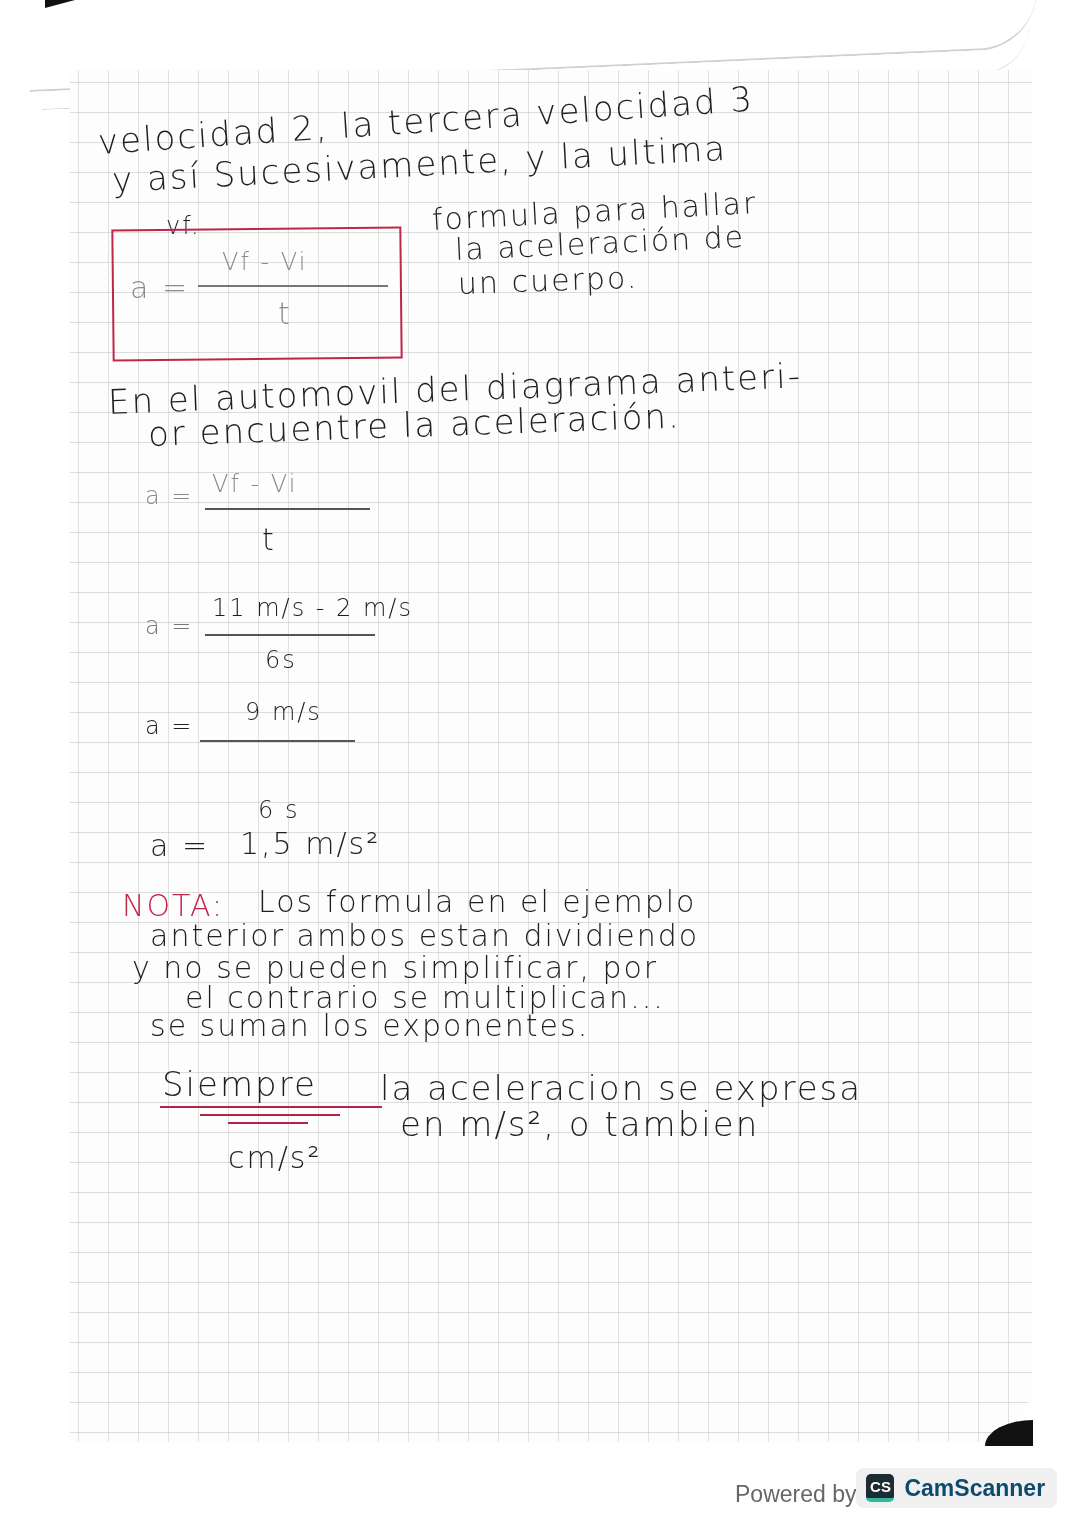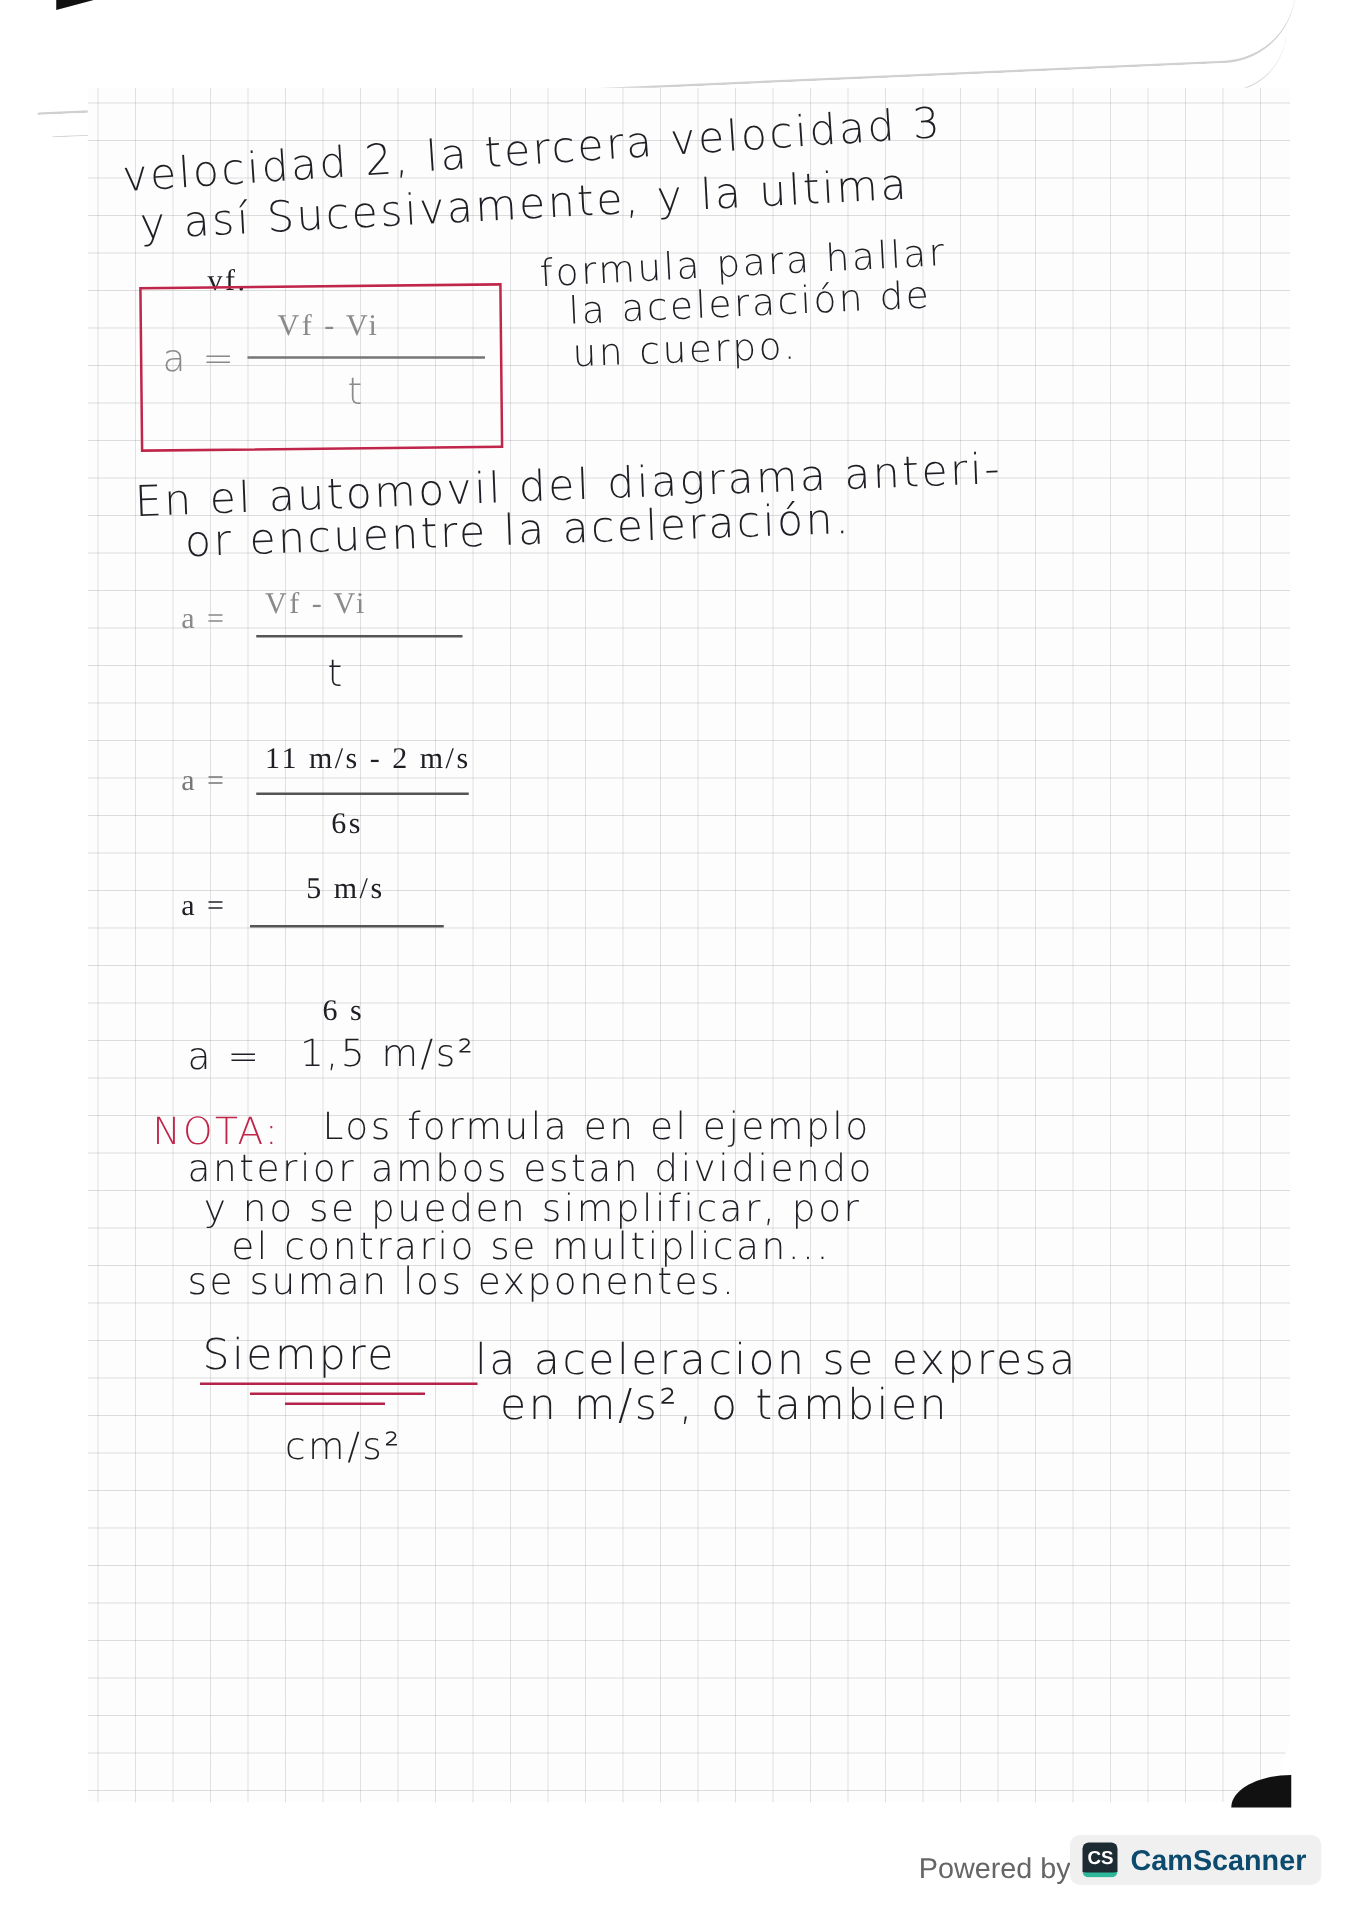--- a/index.html
+++ b/index.html
@@ -37,21 +37,21 @@
     .corner-br {
       position: absolute; left: 985px; top: 1420px; width: 48px; height: 26px;
       background: #111; border-radius: 48px 0 0 0 / 26px 0 0 0;
     }
     .hw {
       position: absolute; font-family: "DejaVu Sans", sans-serif; font-weight: 300;
       color: #1e1e24; letter-spacing: 2px; white-space: nowrap;
     }
     .big { font-size: 34px; }
     .mid { font-size: 30px; }
-    .small { font-size: 24px; font-family: Liberation Serif, serif; }
+    .small { font-size: 24px; }
     .pencil { color: #8a8a8a; }
     .red { color: #c0254a; }
     .formula-box {
       position: absolute; left: 112px; top: 228px; width: 286px; height: 128px;
       border: 2.5px solid #c0254a; transform: rotate(-0.6deg);
     }
     .fraction-line { position: absolute; height: 2px; background: #555; }
     .underline-red { position: absolute; height: 2px; background: #b4234a; }
     .footer {
       position: absolute; left: 735px; top: 1468px; display: flex; align-items: flex-end; gap: 0;
@@ -101,31 +101,31 @@
 <div class="hw small pencil" style="left:212px; top:470px;">Vf - Vi</div>
 <div class="fraction-line" style="left:205px; top:508px; width:165px;"></div>
 <div class="hw mid" style="left:262px; top:522px;">t</div>
 
 <div class="hw small" style="left:145px; top:612px; color:#777;">a =</div>
 <div class="hw small" style="left:212px; top:594px;">11 m/s - 2 m/s</div>
 <div class="fraction-line" style="left:205px; top:634px; width:170px;"></div>
 <div class="hw small" style="left:265px; top:646px;">6s</div>
 
 <div class="hw small" style="left:145px; top:712px;">a =</div>
-<div class="hw small" style="left:245px; top:698px;">5 m/s</div>
+<div class="hw small" style="left:245px; top:698px;">9 m/s</div>
 <div class="fraction-line" style="left:200px; top:740px; width:155px;"></div>
 <div class="hw small" style="left:258px; top:796px;">6 s</div>
 
 <div class="hw mid" style="left:150px; top:828px;">a =</div>
 <div class="hw mid" style="left:240px; top:826px;">1,5 m/s²</div>
 
 <div class="hw mid red" style="left:122px; top:888px;">NOTA:</div>
 <div class="hw mid" style="left:258px; top:884px;">Los formula en el ejemplo</div>
 <div class="hw mid" style="left:150px; top:918px;">anterior ambos estan dividiendo</div>
-<div class="hw mid" style="left:163px; top:950px;">y no se pueden simplificar, por</div>
+<div class="hw mid" style="left:132px; top:950px;">y no se pueden simplificar, por</div>
 <div class="hw mid" style="left:185px; top:980px;">el contrario se multiplican...</div>
 <div class="hw mid" style="left:150px; top:1008px;">se suman los exponentes.</div>
 
 <div class="hw big" style="left:162px; top:1064px;">Siempre</div>
 <div class="underline-red" style="left:160px; top:1106px; width:222px;"></div>
 <div class="underline-red" style="left:200px; top:1114px; width:140px;"></div>
 <div class="underline-red" style="left:228px; top:1122px; width:80px;"></div>
 <div class="hw big" style="left:380px; top:1068px;">la aceleracion se expresa</div>
 <div class="hw big" style="left:400px; top:1104px;">en m/s², o tambien</div>
 <div class="hw mid" style="left:228px; top:1140px;">cm/s²</div>

